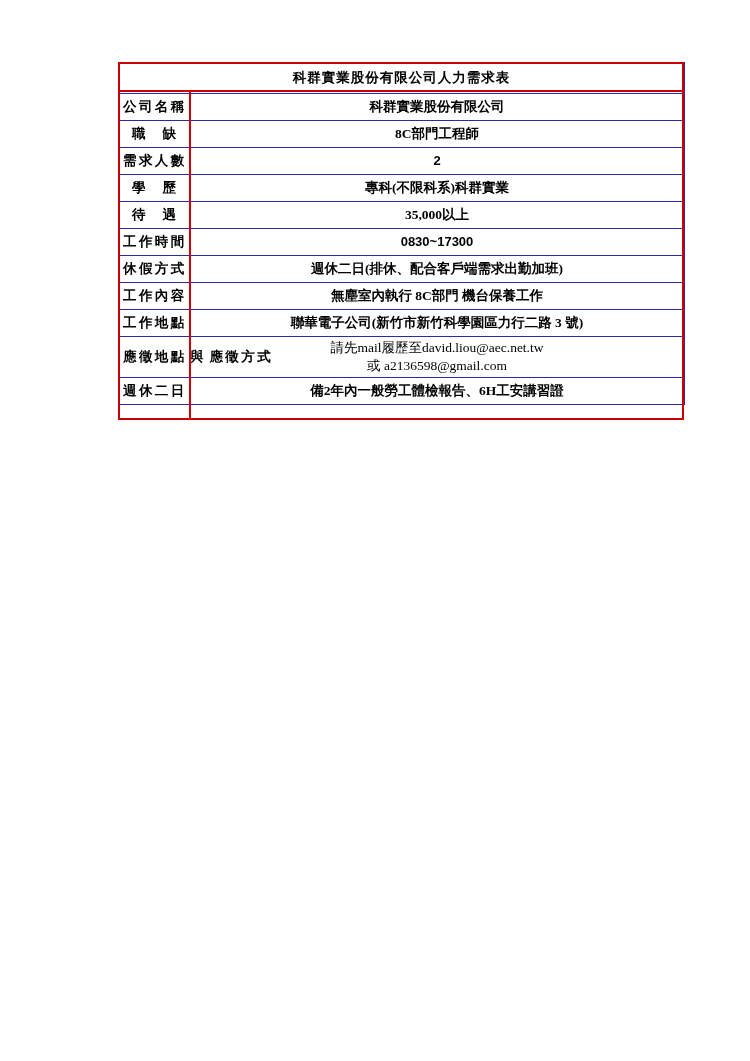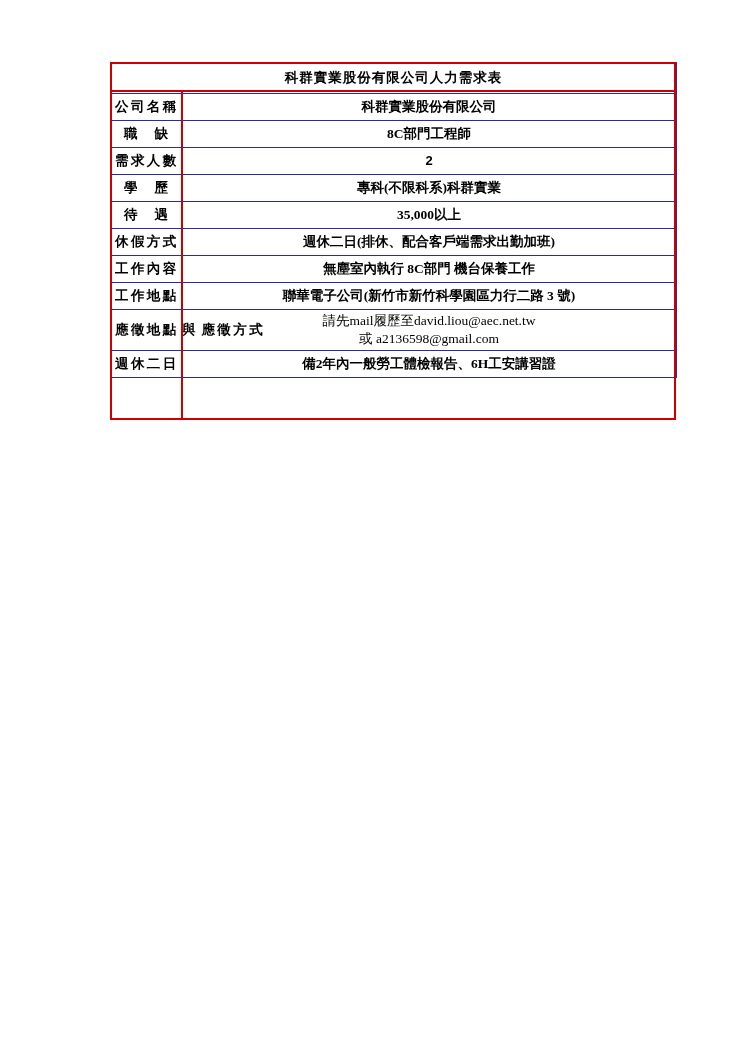--- a/index.html
+++ b/index.html
@@ -11,21 +11,21 @@
     width: 750px;
     height: 1061px;
     font-family: "Liberation Serif", "DejaVu Serif", serif;
     color: #000000;
     position: relative;
     overflow: hidden;
   }
 
   .page {
     position: absolute;
-    left: 8px;
+    left: 16px;
     top: 0;
     width: 596px;
     height: 1061px;
     background: #ffffff;
   }
 
   .doc-table {
     position: absolute;
     left: 102px;
     top: 62px;
@@ -165,20 +165,24 @@
       <tr class="row-tall">
         <td class="label-cell"><span class="sp-wide">學  歷</span></td>
         <td class="value-cell">專科(不限科系)科群實業</td>
       </tr>
 
       <tr class="row-tall">
         <td class="label-cell"><span class="sp-wide">待  遇</span></td>
         <td class="value-cell">35,000以上</td>
       </tr>
 
+      <tr class="row-tall">
+        <td class="label-cell"><span class="sp">工作時間</span></td>
+        <td class="value-cell latin">0830~17300</td>
+      </tr>
 
       <tr class="row-tall">
         <td class="label-cell"><span class="sp">休假方式</span></td>
         <td class="value-cell">週休二日(排休、配合客戶端需求出勤加班)</td>
       </tr>
 
       <tr class="row-tall">
         <td class="label-cell"><span class="sp">工作內容</span></td>
         <td class="value-cell">無塵室內執行 8C部門 機台保養工作</td>
       </tr>

